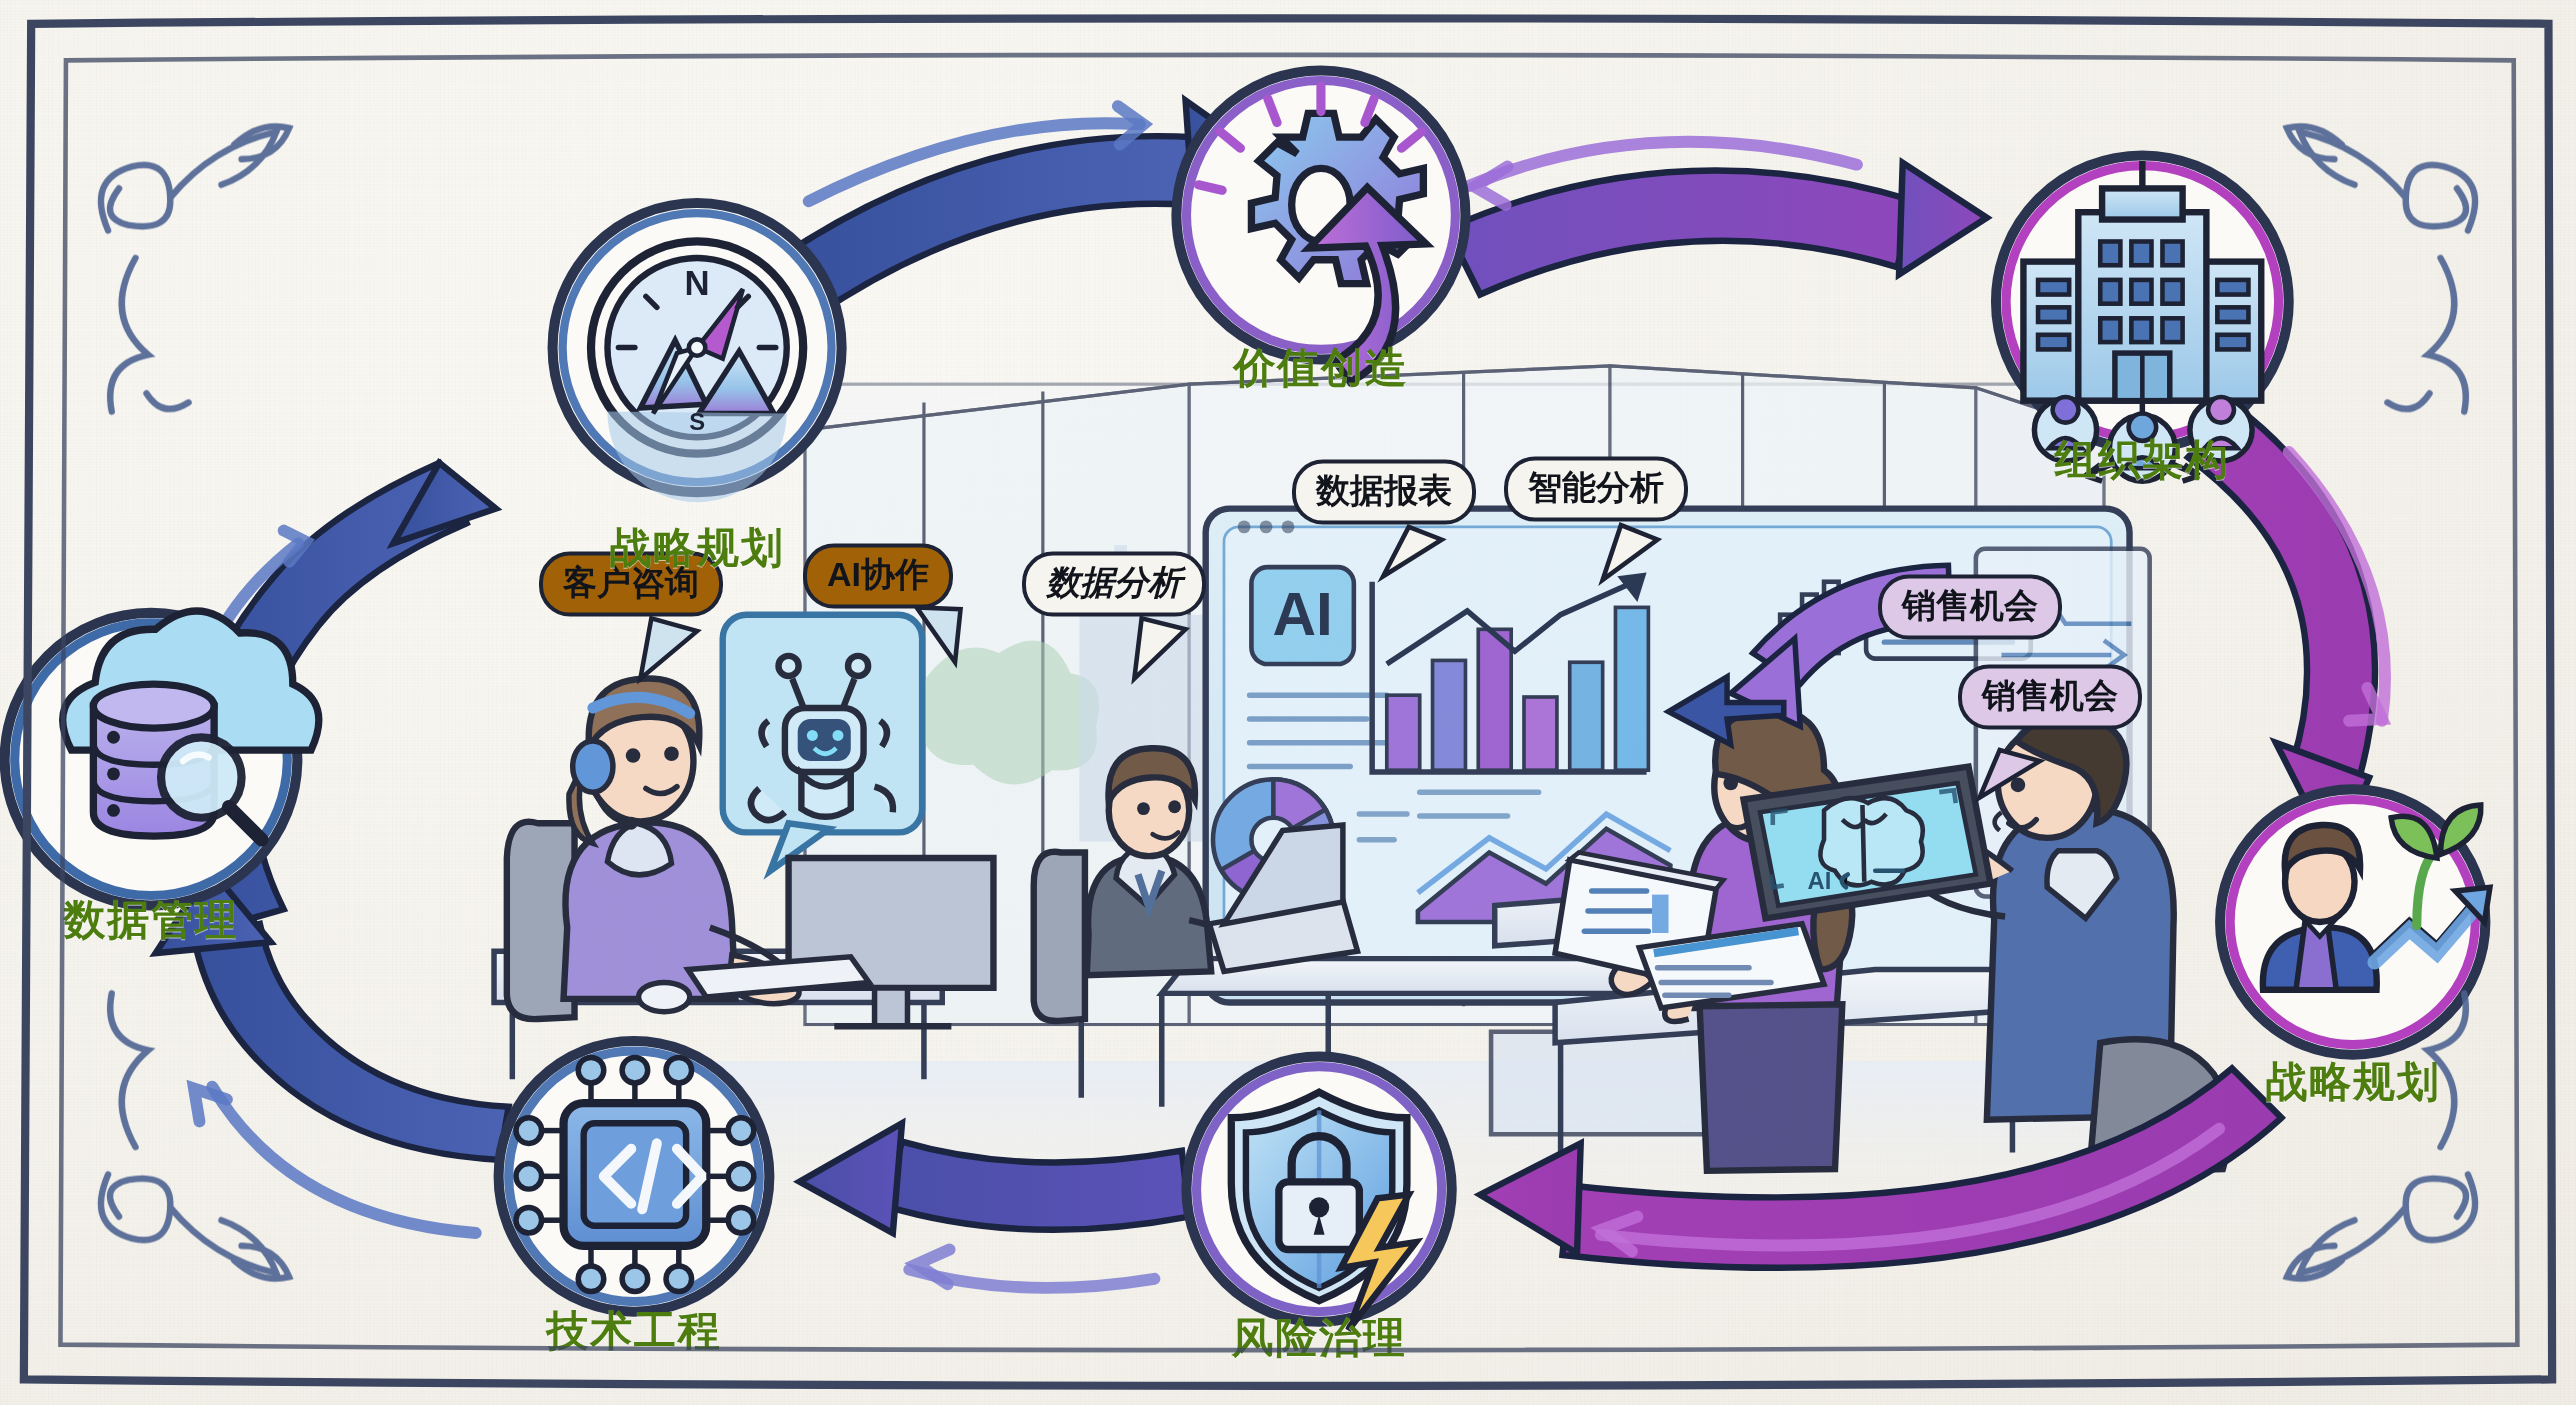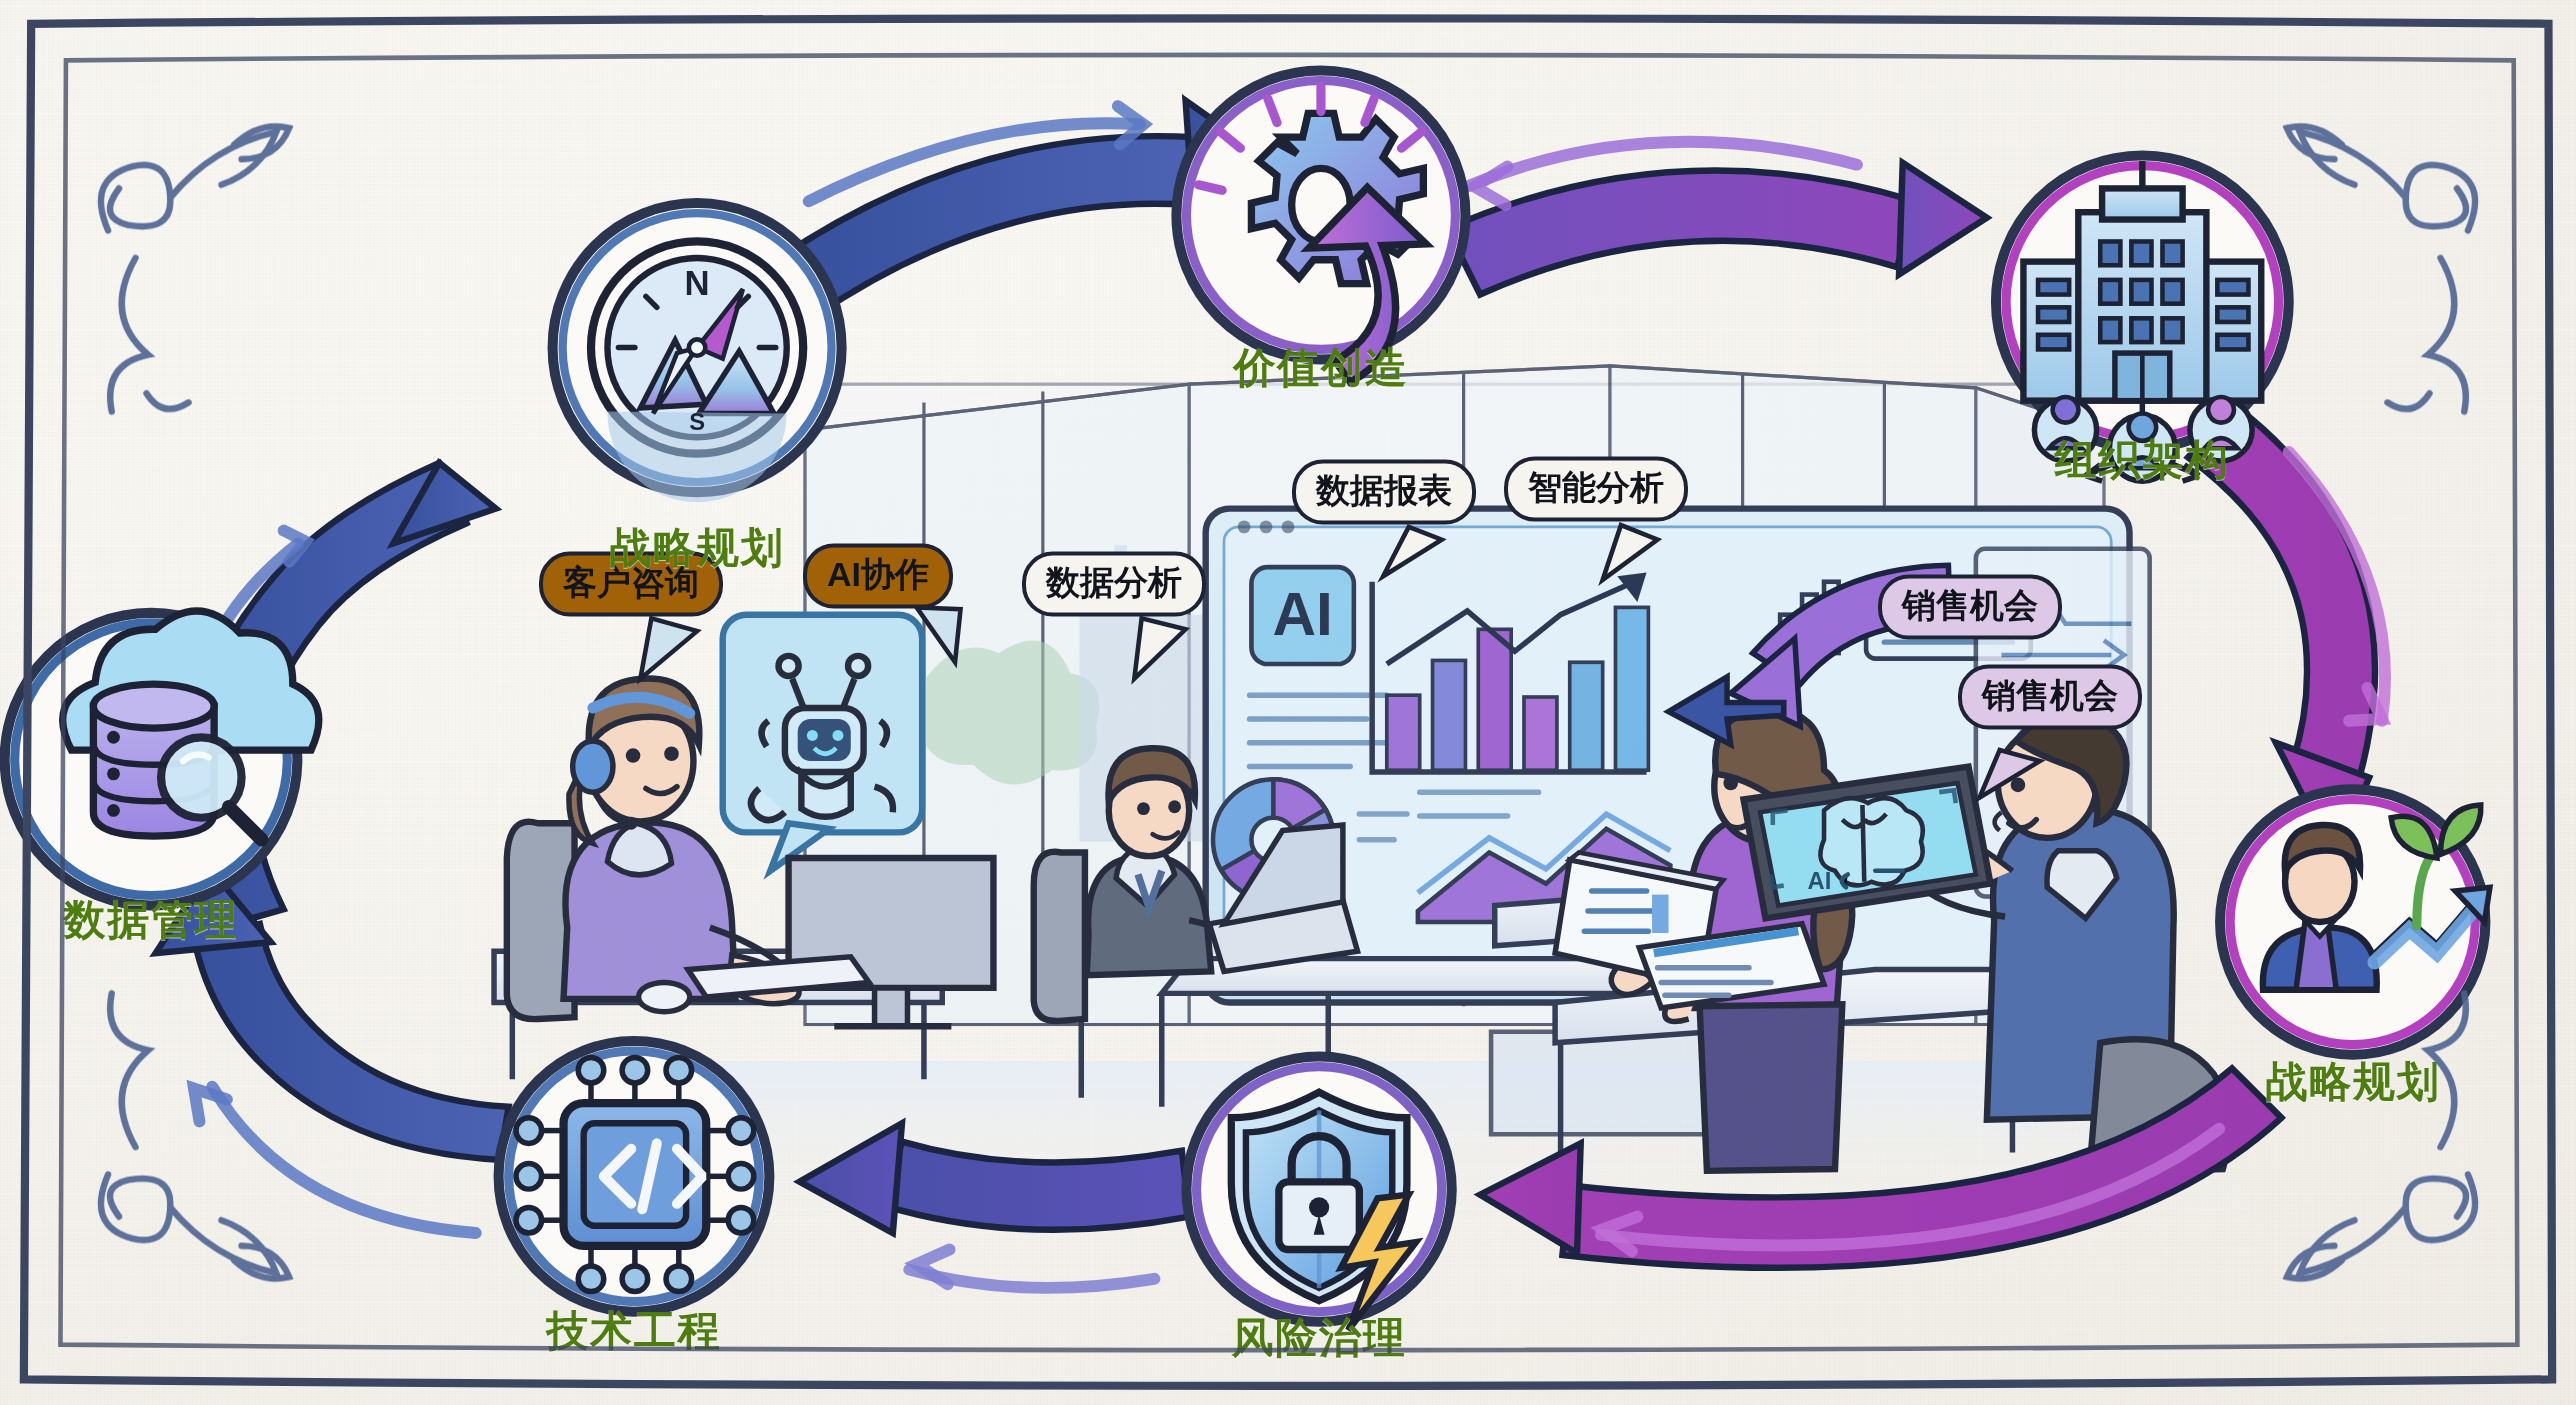--- a/index.html
+++ b/index.html
@@ -617,21 +617,21 @@
       </g>
     </g>
   </svg>
 
   <div class="bub blue" style="left:631px;top:584px;">
     <span>客户咨询</span>
   </div>
   <div class="bub blue" style="left:878px;top:576px;">
     <span>AI协作</span>
   </div>
-  <div class="bub plain" style="left:1114px;top:584px;">
+  <div class="bub plain" style="left:1114px;top:584px;font-style:italic;">
     <span>数据分析</span>
   </div>
   <div class="bub plain" style="left:1384px;top:492px;">
     <span>数据报表</span>
   </div>
   <div class="bub plain" style="left:1596px;top:489px;">
     <span>智能分析</span>
   </div>
   <div class="bub purple" style="left:1970px;top:607px;">
     <span>销售机会</span>

